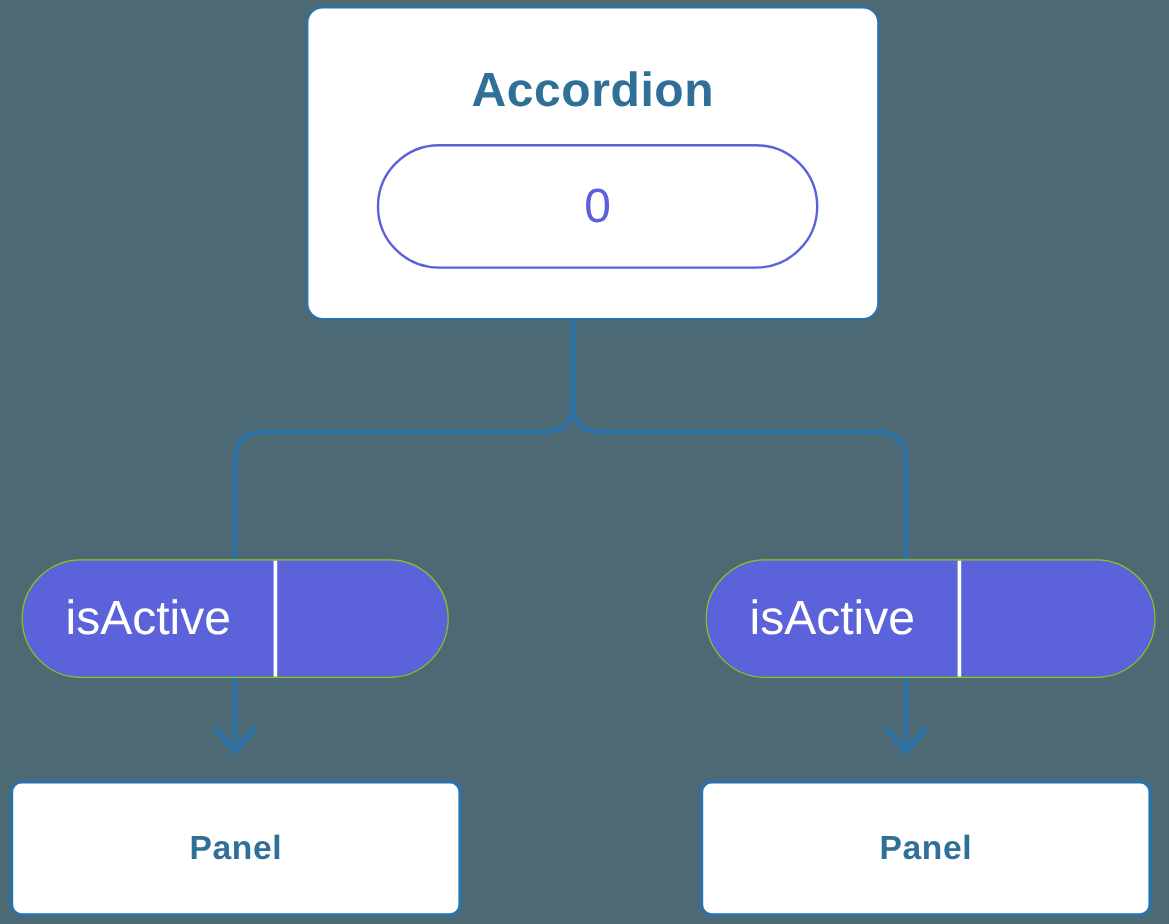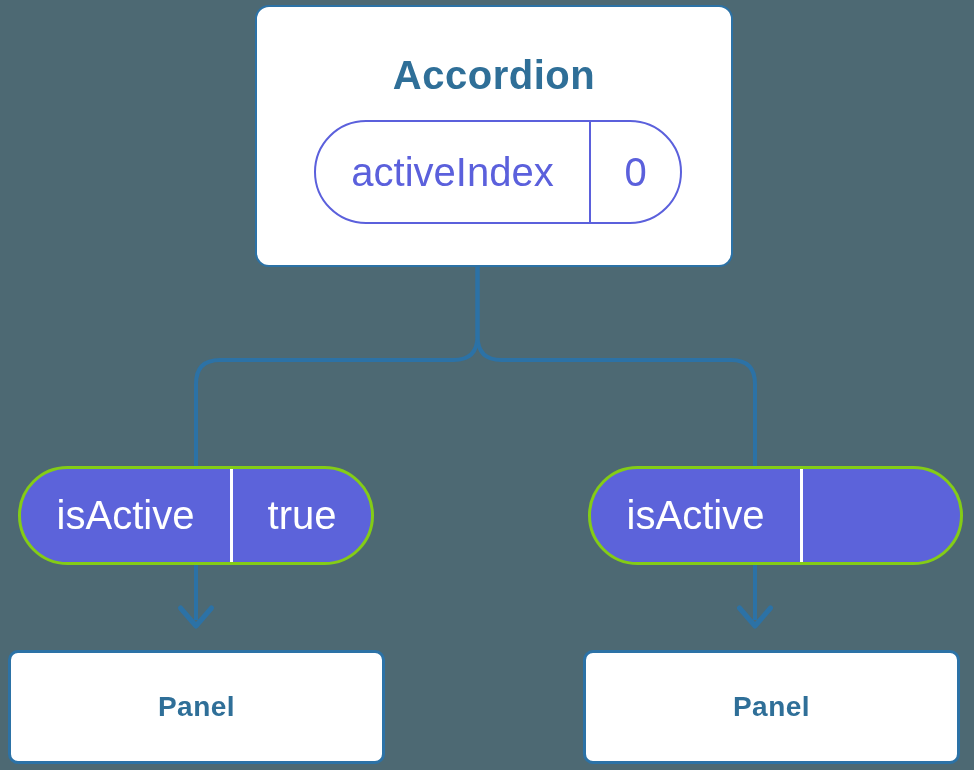--- a/index.html
+++ b/index.html
@@ -34,21 +34,21 @@
   }
   .prop-pill .seg{
     display:flex;align-items:center;justify-content:center;
     color:var(--purple);font-size:40px;font-weight:400;
   }
   .prop-pill .seg.name{width:275px;border-right:2px solid var(--purple);box-sizing:border-box;}
   .prop-pill .seg.value{flex:1;}
 
   .state-pill{
     position:absolute;height:99px;background:var(--purple-fill);
-    border:3px solid #84cc16;border-radius:60px;box-sizing:border-box;
+    border:1px solid #84cc16;border-radius:60px;box-sizing:border-box;
     display:flex;align-items:stretch;overflow:hidden;
   }
   .state-pill.left{left:18px;top:466px;width:356px;}
   .state-pill.right{left:588px;top:466px;width:375px;}
   .state-pill .seg{
     display:flex;align-items:center;justify-content:center;
     color:#fff;font-size:40px;font-weight:400;
   }
   .state-pill.left .seg.name{width:212px;border-right:3px solid #fff;box-sizing:border-box;}
   .state-pill.right .seg.name{width:212px;border-right:3px solid #fff;box-sizing:border-box;}
@@ -70,28 +70,26 @@
   <svg class="connectors" viewBox="0 0 974 770" fill="none" xmlns="http://www.w3.org/2000/svg">
     <path d="M477.5 266 L477.5 336 Q477.5 360 453.5 360 L220 360 Q196 360 196 384 L196 620" stroke="#2C72A6" stroke-width="4"></path>
     <path d="M477.5 266 L477.5 336 Q477.5 360 501.5 360 L731 360 Q755 360 755 384 L755 620" stroke="#2C72A6" stroke-width="4"></path>
     <path d="M180.5 608 L196 626 L211.5 608" stroke="#2C72A6" stroke-width="5" stroke-linecap="round" stroke-linejoin="round"></path>
     <path d="M739.5 608 L755 626 L770.5 608" stroke="#2C72A6" stroke-width="5" stroke-linecap="round" stroke-linejoin="round"></path>
   </svg>
 
   <div class="node-card accordion-card">
     <div class="card-title">Accordion</div>
     <div class="prop-pill">
-      <div class="seg name">activeIndex</div>
       <div class="seg value">0</div>
     </div>
   </div>
 
   <div class="state-pill left">
     <div class="seg name">isActive</div>
-    <div class="seg value">true</div>
   </div>
 
   <div class="state-pill right">
     <div class="seg name">isActive</div>
   </div>
 
   <div class="node-card panel-card left">Panel</div>
 
   <div class="node-card panel-card right">Panel</div>
 

